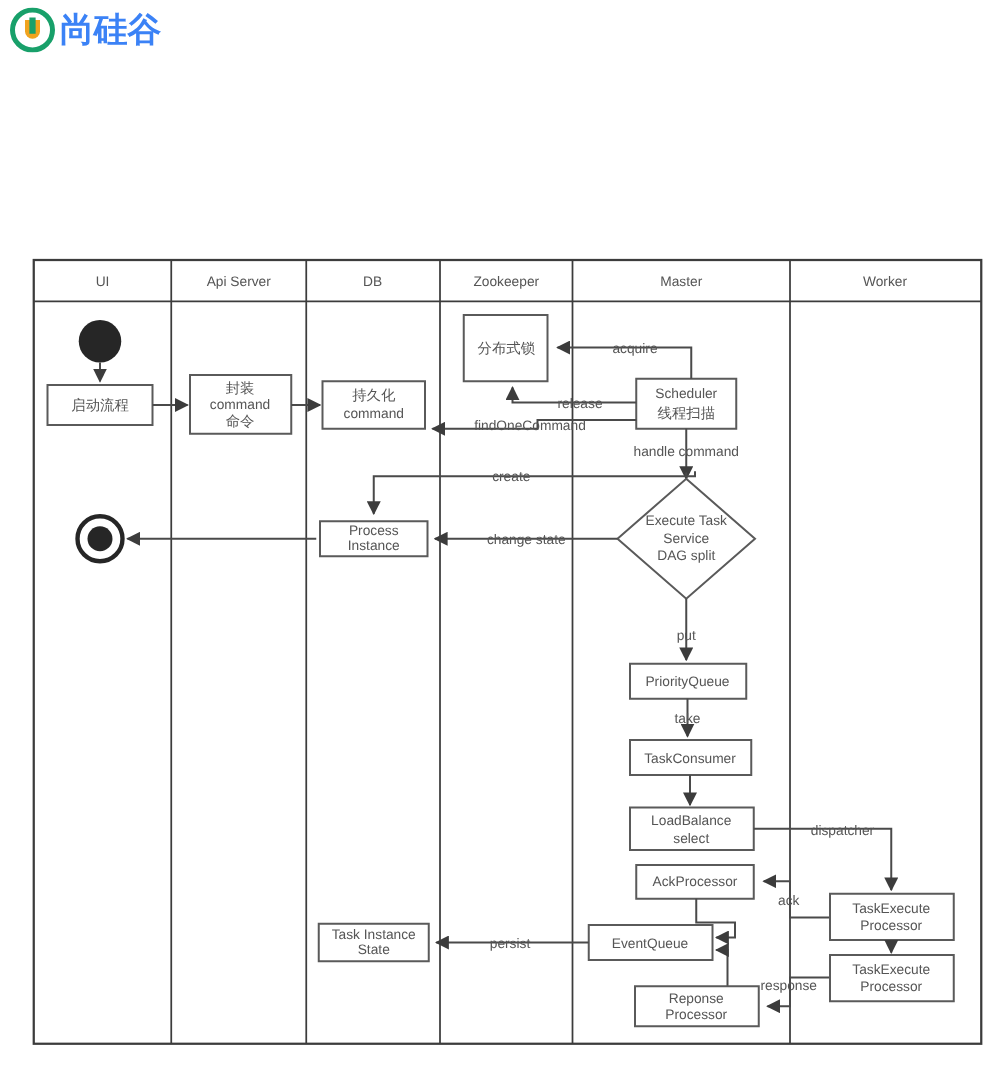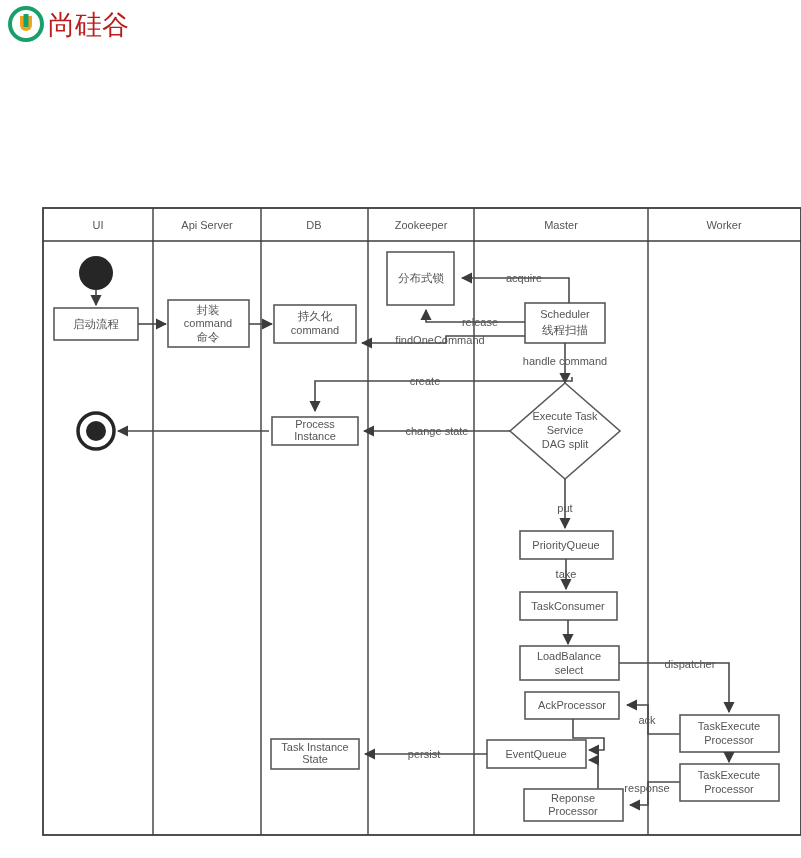--- a/index.html
+++ b/index.html
@@ -25,31 +25,31 @@
     gap: 4px;
   }
   #brand .mark {
     position: relative;
     width: 36px;
     height: 36px;
   }
   #brand .mark svg { display: block; }
   #brand .wordmark {
     font-size: 27px;
-    font-weight: normal;
-    color: #b91c1c;
+    font-weight: bold;
+    color: #3b82f6;
     letter-spacing: 0px;
     line-height: 1;
     font-family: "DejaVu Sans", "Liberation Sans", sans-serif;
   }
 
   
   #diagram {
     position: absolute;
-    left: 16px;
+    left: 0;
     top: 0;
     width: 633px;
     height: 858px;
   }
   #diagram svg {
     display: block;
   }
 
   .lane-title {
     font-size: 11px;

